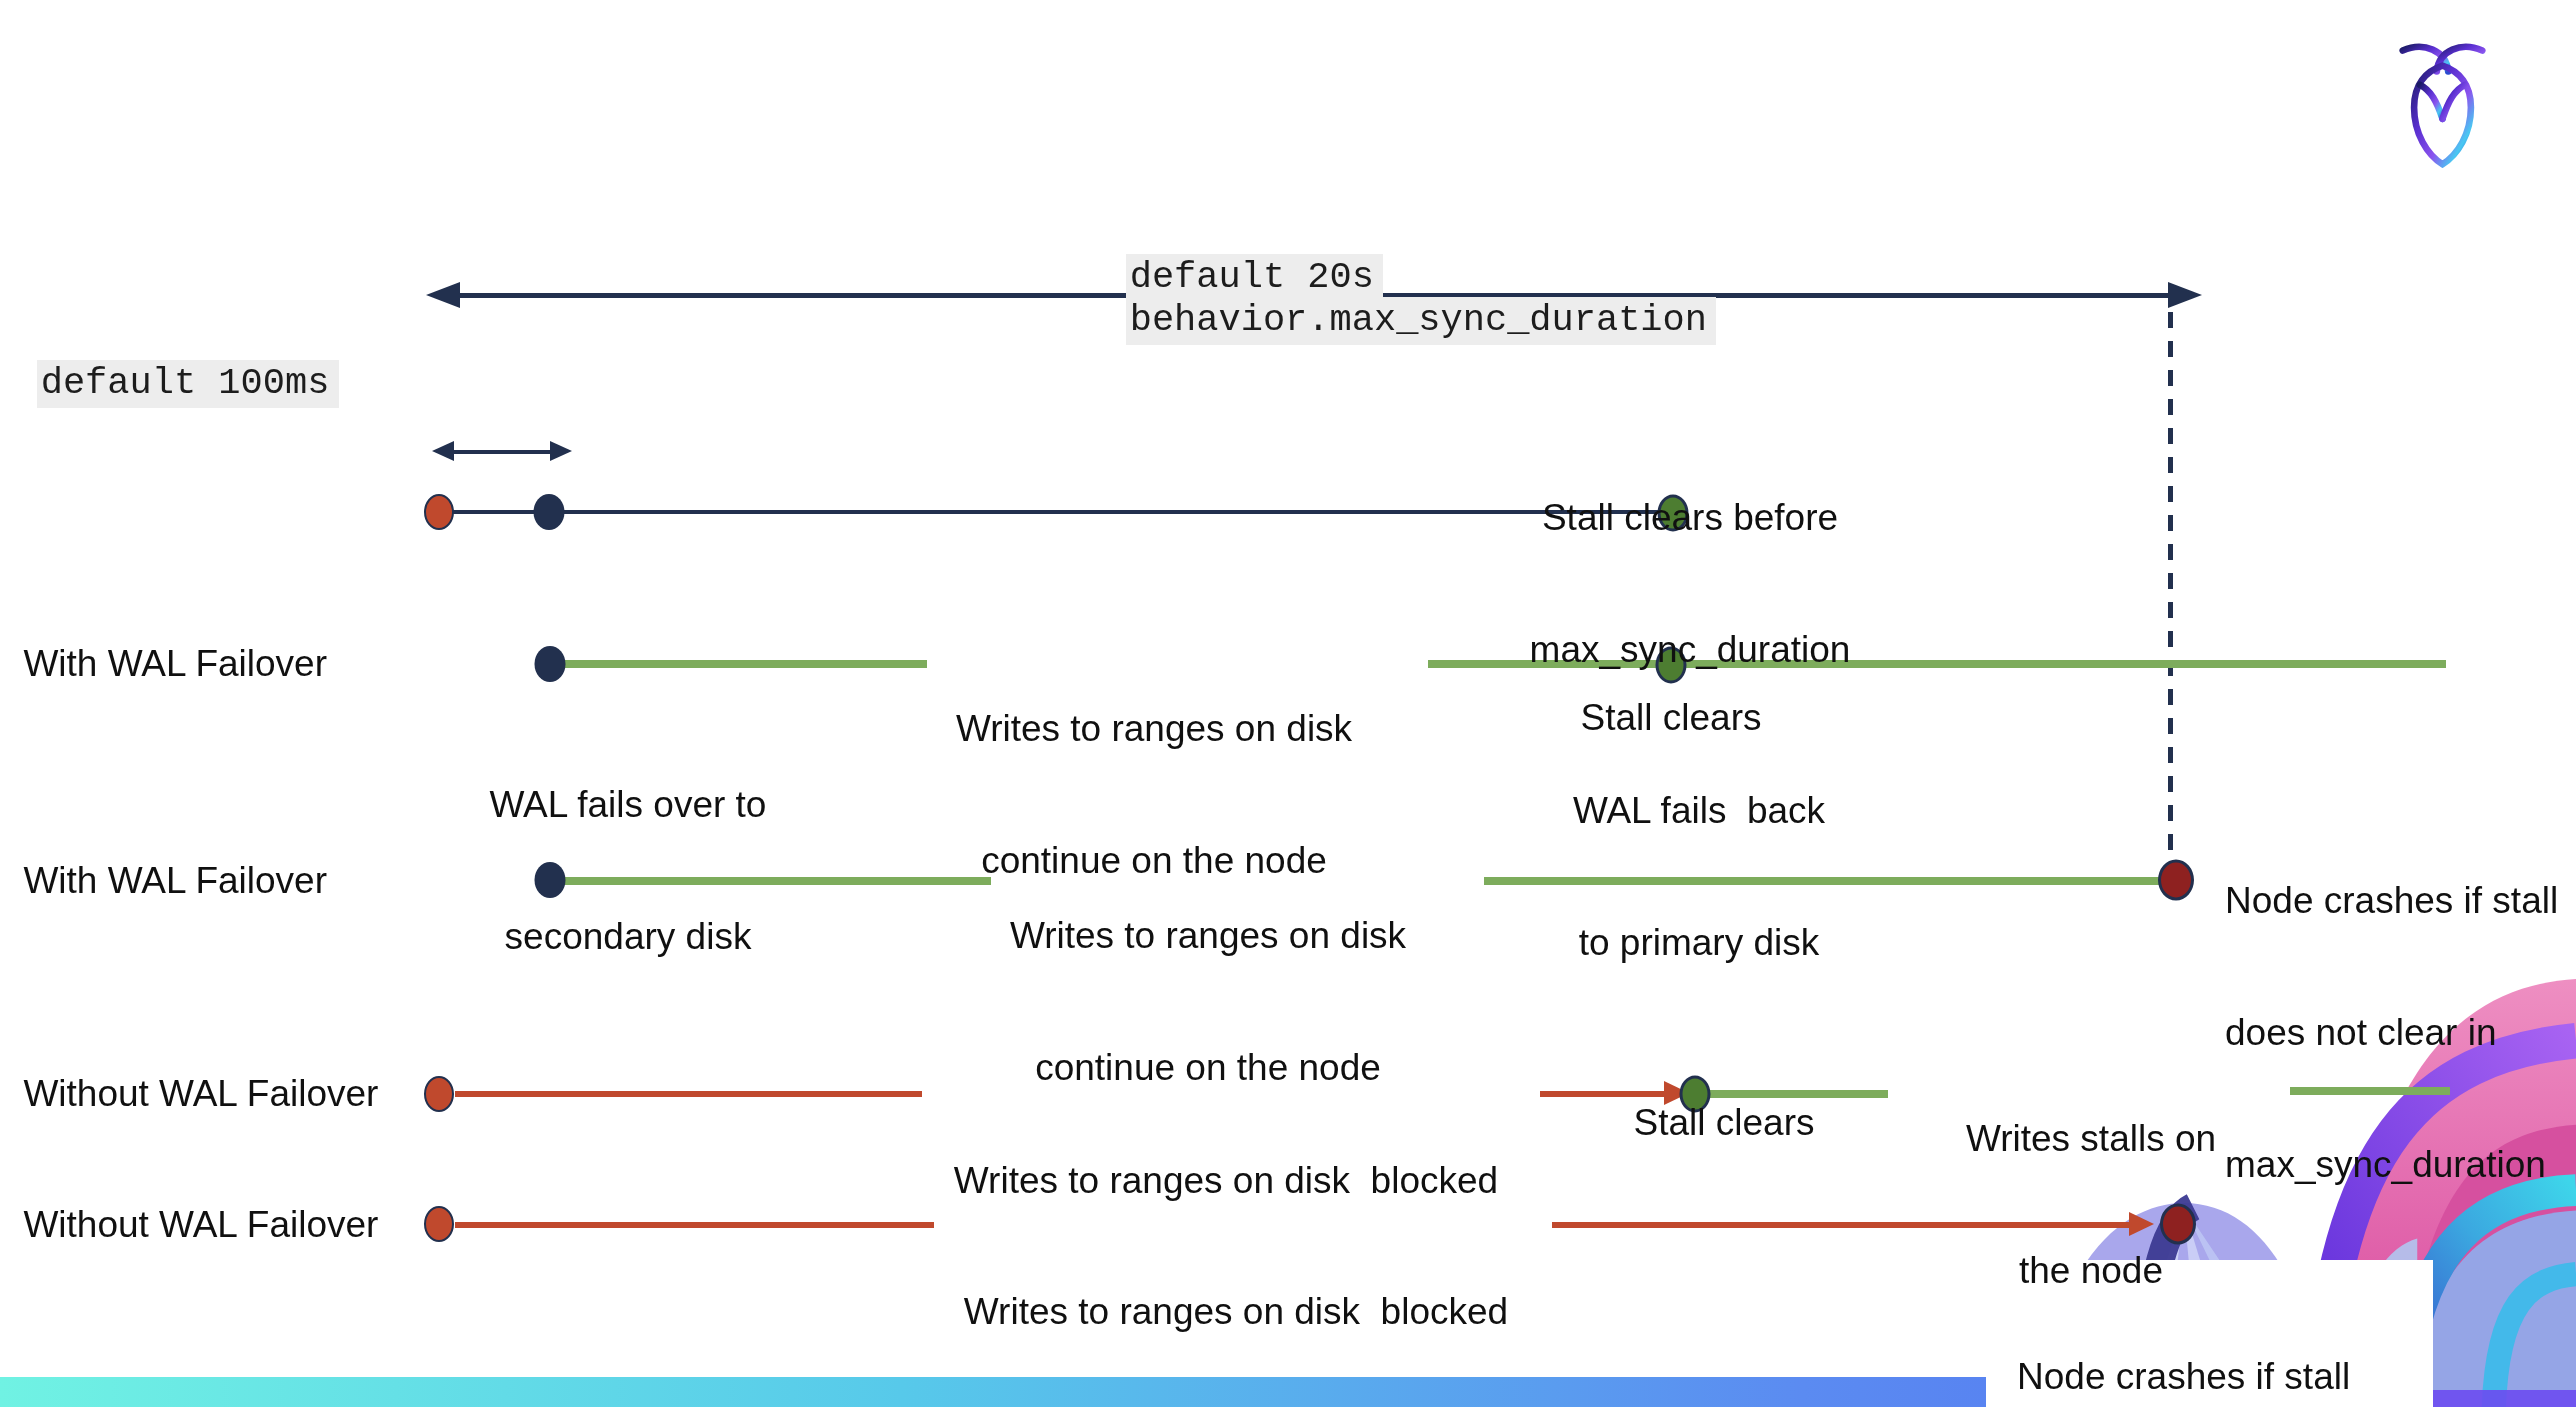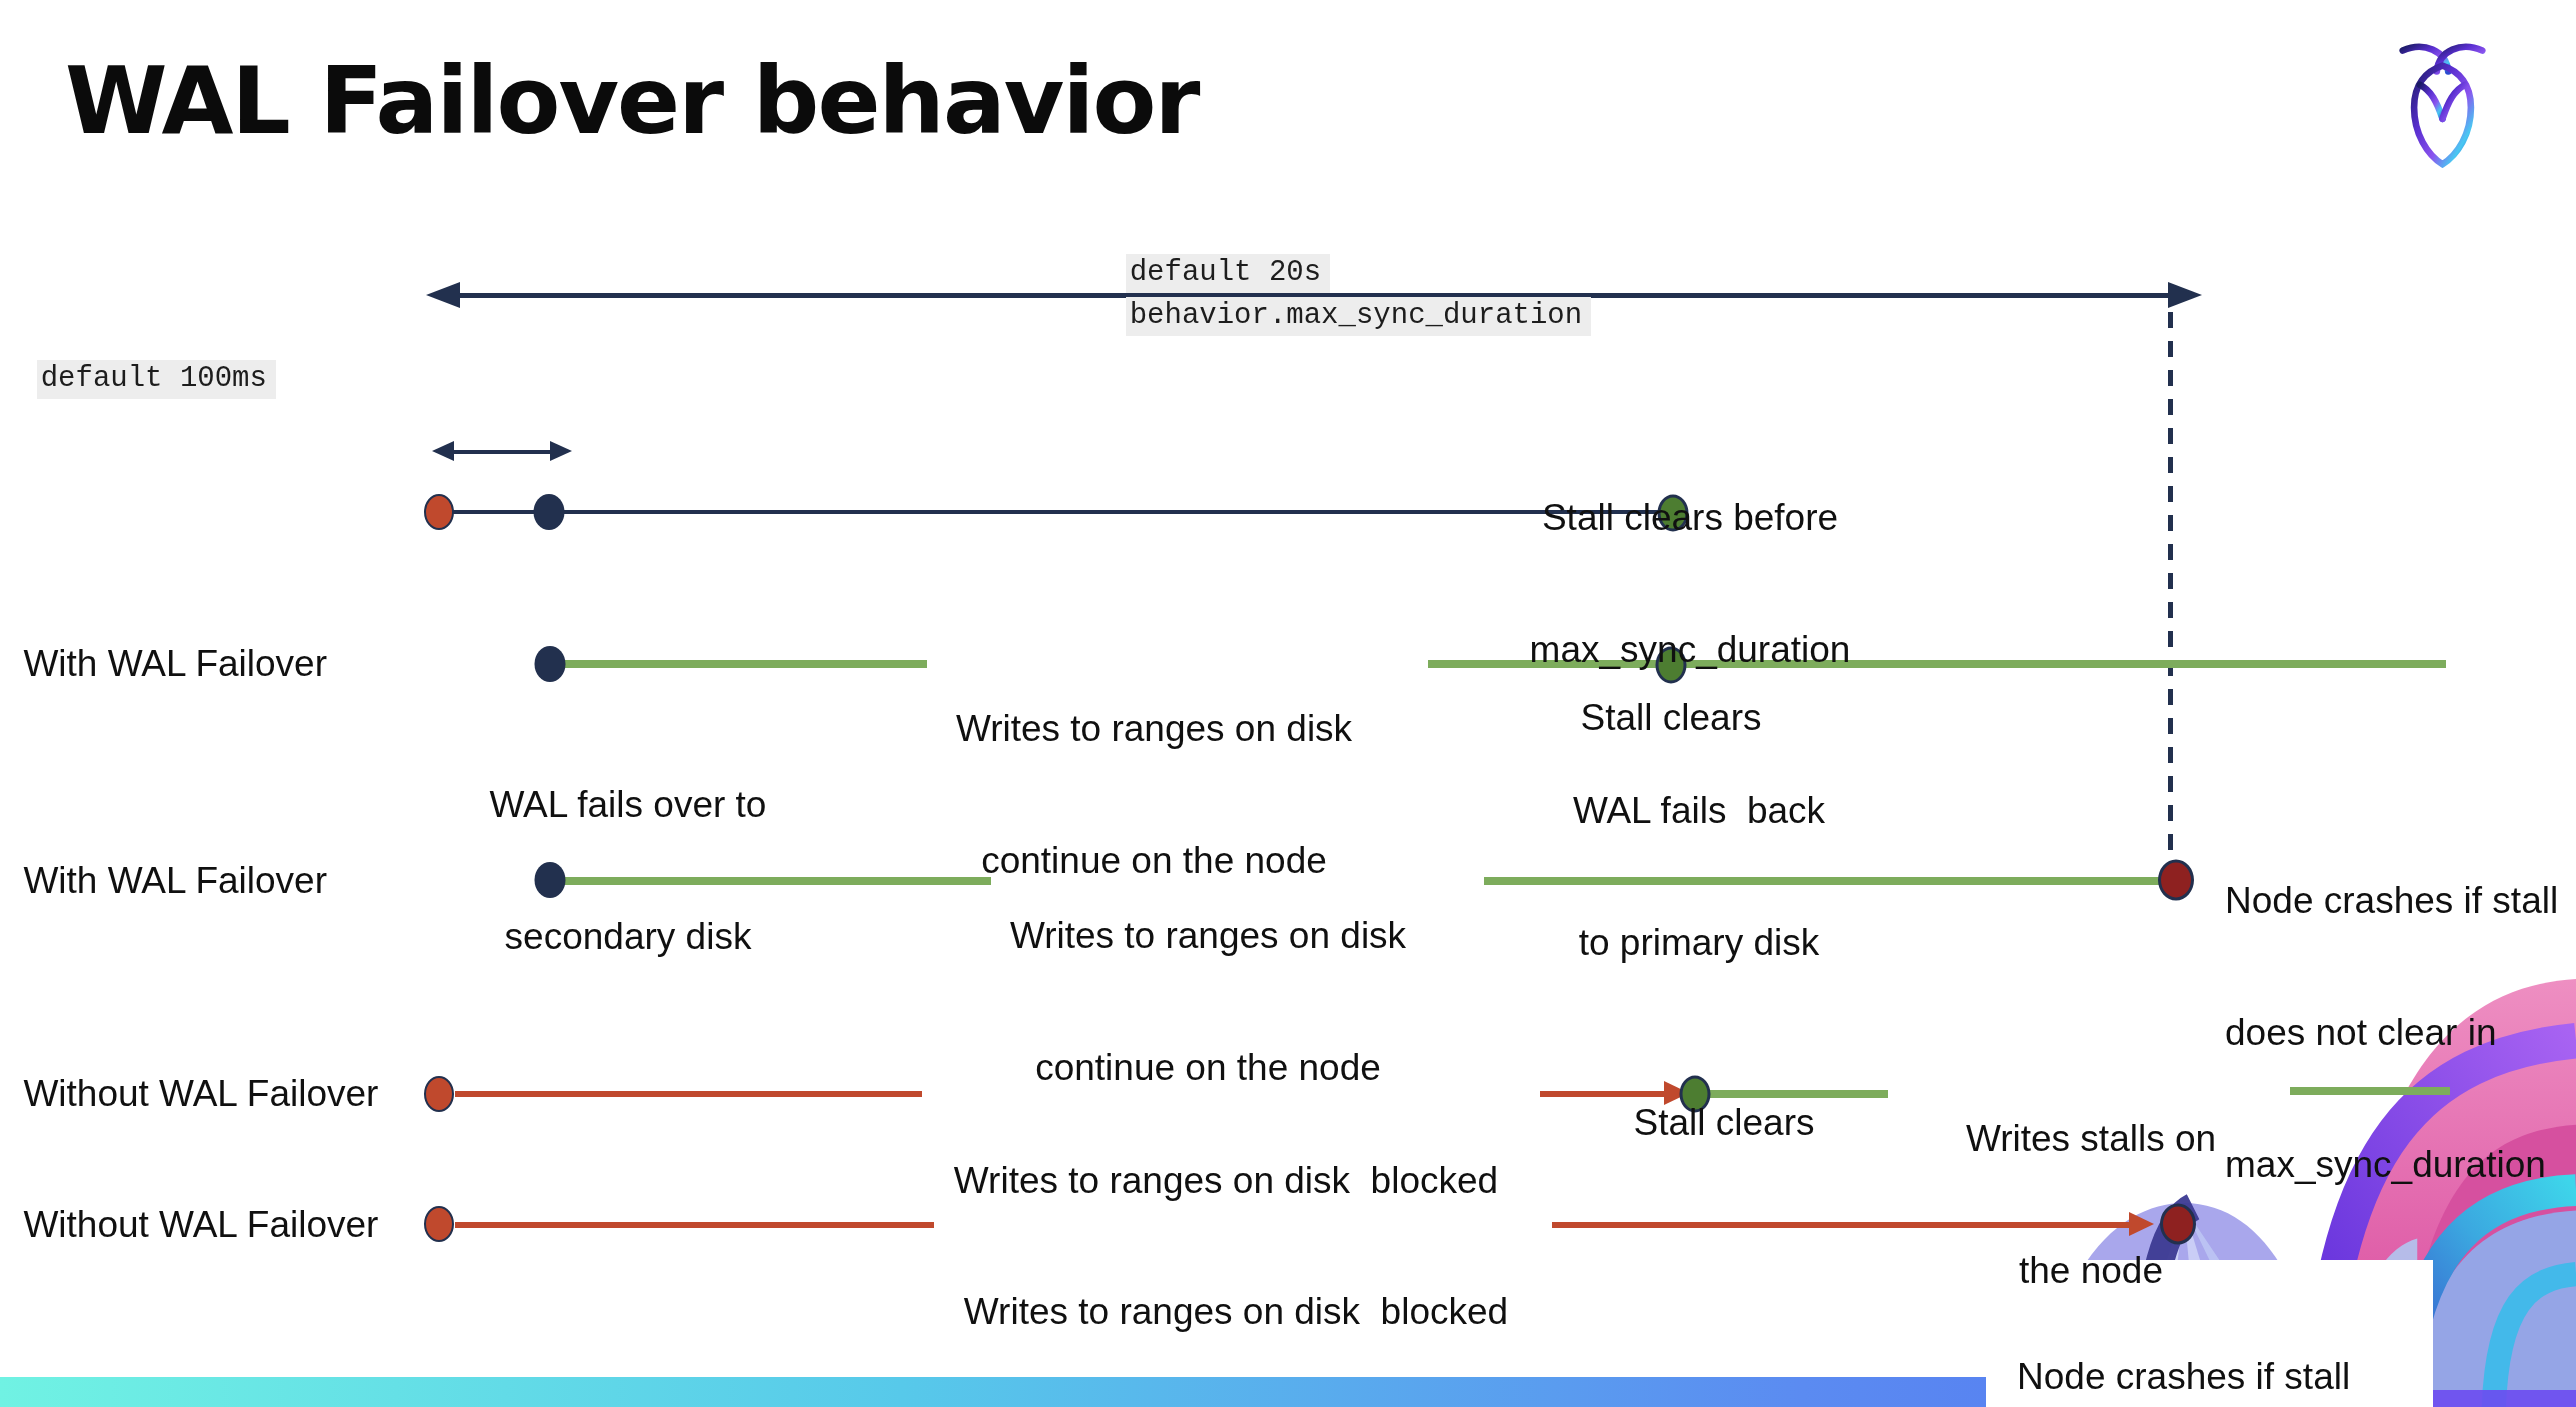--- a/index.html
+++ b/index.html
@@ -11,21 +11,21 @@
   }
   .title {
     position:absolute; left:65px; top:47px;
     font-family:"DejaVu Sans", sans-serif;
     font-size:93px; font-weight:bold; letter-spacing:-1.9px; color:#0b0b0b;
     z-index:7;
   }
   .mono-line {
     position:absolute; z-index:7;
     font-family:"Liberation Mono","DejaVu Sans Mono",monospace;
-    font-size:29px; color:#1d1d1d;
+    font-size:37px; color:#1d1d1d;
   }
   .mono-line span { background:#ededed; padding:1.9px 9.3px 3.7px 3.7px; display:inline-block; }
   .row-label {
     position:absolute; font-size:37px; color:#101010; z-index:7; line-height:45px;
   }
   .ann {
     position:absolute; font-size:37px; color:#101010; z-index:7;
     line-height:44px; text-align:center; transform:translateX(-50%);
     white-space:pre-wrap;
   }
@@ -58,21 +58,20 @@
   }
   .brand-art { position:absolute; left:2010px; top:930px; width:566px; height:478px; z-index:2; }
   .white-box { position:absolute; left:1986px; top:1260px; width:447px; height:148px; background:#ffffff; z-index:3; }
   .logo { position:absolute; left:2393px; top:43px; width:99px; height:125px; z-index:7; }
 </style>
 </head>
 <body>
 
 <div id="slide">
 
-  <div class="title">WAL Failover behavior</div>
 
   <svg class="logo" viewBox="0 0 104 132">
     <defs>
       <linearGradient id="lg" x1="0%" y1="0%" x2="100%" y2="100%">
         <stop offset="0%" stop-color="#1b1a66"></stop>
         <stop offset="35%" stop-color="#5a2fd0"></stop>
         <stop offset="62%" stop-color="#8a53ee"></stop>
         <stop offset="82%" stop-color="#49c8f2"></stop>
         <stop offset="100%" stop-color="#2b4bd0"></stop>
       </linearGradient>

